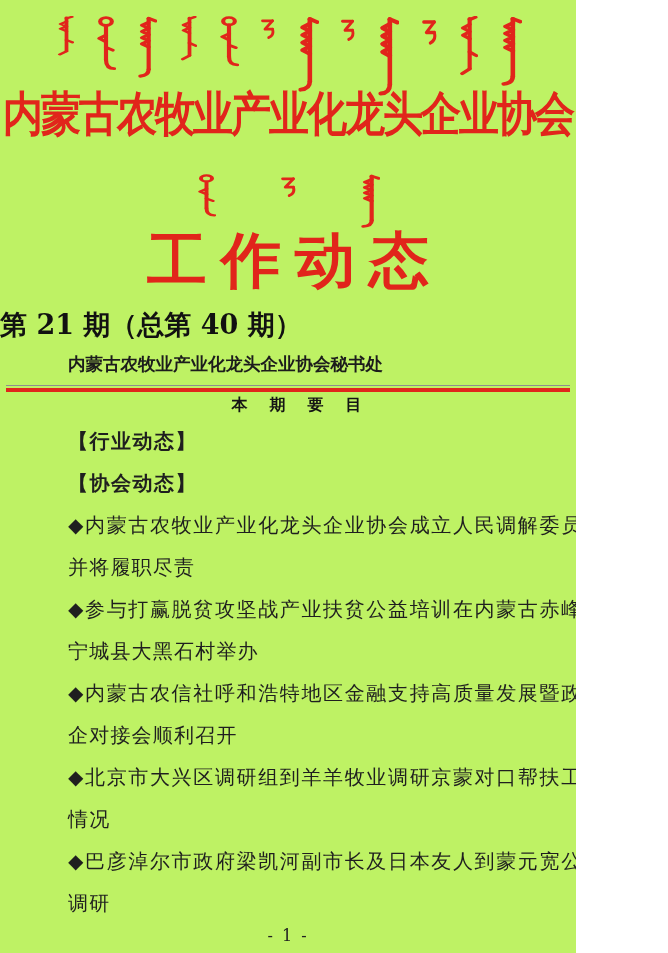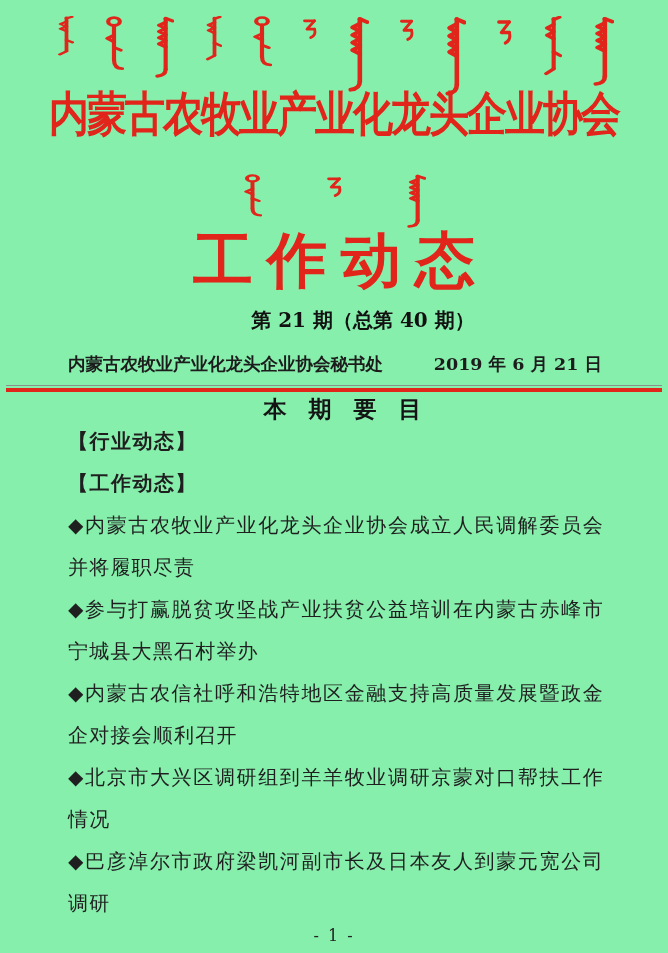--- a/index.html
+++ b/index.html
@@ -2,22 +2,22 @@
 <html><head>
 <meta charset="utf-8">
 <style>
   :root{
     --red:#e1251b;
     --ink:#1d1d1d;
   }
   html,body{margin:0;padding:0;background:#ffffff;}
   .page{
     position:relative;
-    width:668px;height:953px;
-    background:#86efac;
+    width:576px;height:953px;
+    background:#bef264;
     overflow:hidden;
     font-family:"DejaVu Serif","Liberation Serif",serif;
     color:var(--ink);
   }
   
   .mn-row-top{
     position:absolute;top:16px;left:56px;right:54px;
     display:flex;justify-content:space-between;align-items:flex-start;
     color:var(--red);
   }
@@ -41,39 +41,39 @@
     position:absolute;top:230px;left:0;width:100%;
     text-align:center;
     color:var(--red);font-weight:bold;
     font-size:60px;line-height:1;
     letter-spacing:14px;padding-left:14px;box-sizing:border-box;
     white-space:nowrap;
   }
   
   .issue-line{
     position:absolute;top:307px;left:0;width:100%;
-    text-align:center;font-weight:bold;font-size:20px;line-height:1.3;
-    color:#111;white-space:nowrap;margin-left:29px;
+    text-align:left;font-weight:bold;font-size:27px;line-height:1.3;
+    color:#111;white-space:nowrap;
   }
   
   .pub-line{
     position:absolute;top:353px;left:68px;right:66px;
     display:flex;justify-content:space-between;align-items:baseline;
     font-size:17.5px;line-height:1.3;color:#1c1c1c;
     white-space:nowrap;
     font-weight:bold;
   }
   
   .rule{position:absolute;top:385px;left:6px;right:6px;}
   .rule-thin{height:1px;background:#8f8f8f;}
   .rule-red{height:4px;background:var(--red);margin-top:1.5px;}
   
   .toc-title{
     position:absolute;top:395px;left:0;width:100%;
-    text-align:center;font-weight:bold;font-size:23px;line-height:1.2;
+    text-align:center;font-weight:bold;font-size:16px;line-height:1.2;
     letter-spacing:22px;padding-left:39px;box-sizing:border-box;
     color:#141414;white-space:nowrap;
   }
   
   .toc{
     position:absolute;top:420px;left:68px;width:536px;
     font-size:20px;letter-spacing:1.2px;color:#1f1f1f;
   }
   .toc-entry{
     line-height:42px;
@@ -175,33 +175,32 @@
         <use href="#mn-a"></use>
       </svg>
   </div>
 
   <div class="masthead">工作动态</div>
 
   <div class="issue-line">第 21 期（总第 40 期）</div>
 
   <div class="pub-line">
     <span>内蒙古农牧业产业化龙头企业协会秘书处</span>
-    <span>2019 年 6 月 21 日</span>
   </div>
 
   <div class="rule">
     <div class="rule-thin"></div>
     <div class="rule-red"></div>
   </div>
 
   <div class="toc-title">本期要目</div>
 
   <div class="toc">
     <div class="toc-entry section">【行业动态】</div>
-    <div class="toc-entry section">【工作动态】</div>
+    <div class="toc-entry section">【协会动态】</div>
     <div class="toc-entry item">◆内蒙古农牧业产业化龙头企业协会成立人民调解委员会并将履职尽责</div>
     <div class="toc-entry item">◆参与打赢脱贫攻坚战产业扶贫公益培训在内蒙古赤峰市宁城县大黑石村举办</div>
     <div class="toc-entry item">◆内蒙古农信社呼和浩特地区金融支持高质量发展暨政金企对接会顺利召开</div>
     <div class="toc-entry item">◆北京市大兴区调研组到羊羊牧业调研京蒙对口帮扶工作情况</div>
     <div class="toc-entry item">◆巴彦淖尔市政府梁凯河副市长及日本友人到蒙元宽公司调研</div>
   </div>
 
   <div class="page-number">- 1 -</div>
 
 </div>

